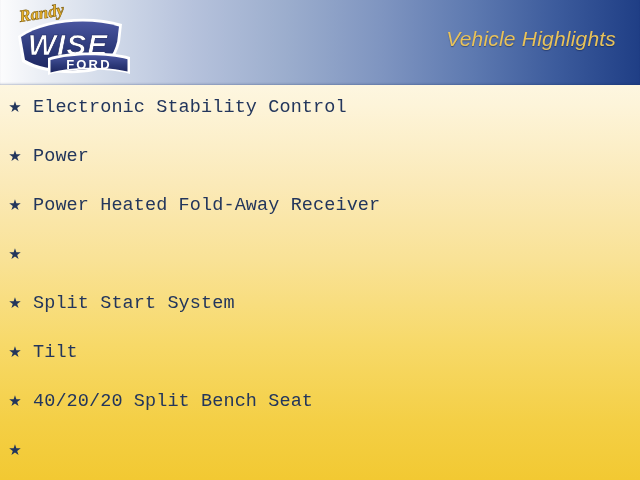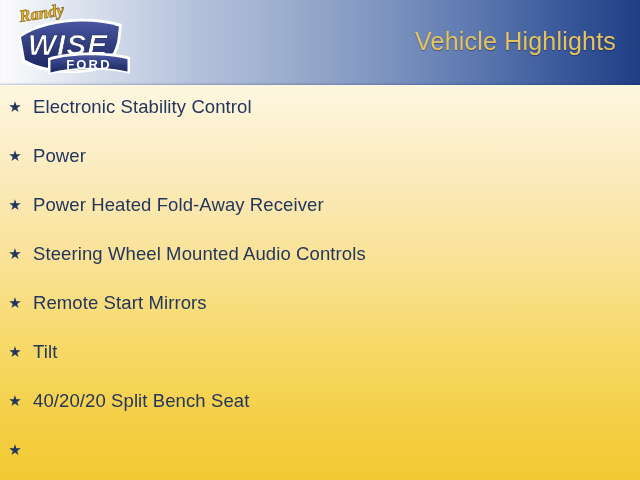--- a/index.html
+++ b/index.html
@@ -48,26 +48,27 @@
         #5d79b0 74%,
         #3c5b9c 87%,
         #1f3e85 100%);
     box-shadow: inset 0 -2px 3px -2px rgba(20,40,90,0.55);
   }
 
   .header-title {
     position: absolute;
     right: 24px;
     top: 27px;
-    font-size: 25px;
+    font-size: 21px;
     letter-spacing: 0.2px;
     color: #e8c25a;
     font-family: "Liberation Sans", sans-serif;
     text-shadow: 0 1px 1px rgba(10,25,60,0.45);
     white-space: nowrap;
+    font-style: italic;
   }
 
   
   .logo {
     position: absolute;
     left: 4px;
     top: 2px;
     width: 130px;
     height: 78px;
   }
@@ -101,21 +102,21 @@
     font-size: 15px;
     color: #23365c;
     text-align: center;
   }
   .hl-label {
     flex: 0 1 auto;
     font-size: 18.5px;
     color: #23365c;
     letter-spacing: 0.1px;
     white-space: nowrap;
-    font-family: Liberation Sans, sans-serif;
+    font-family: Liberation Mono, monospace;
   }
 </style>
 </head>
 <body>
 
 <div class="page">
 
   <div class="header">
 
     <div class="logo">
@@ -165,26 +166,25 @@
       <span class="hl-label">Power</span>
     </li>
 
     <li class="hl-item" style="top:105px">
       <span class="hl-star">★</span>
       <span class="hl-label">Power Heated Fold-Away Receiver</span>
     </li>
 
     <li class="hl-item" style="top:154px">
       <span class="hl-star">★</span>
-      <span class="hl-label">Steering Wheel Mounted Audio Controls</span>
     </li>
 
     <li class="hl-item" style="top:203px">
       <span class="hl-star">★</span>
-      <span class="hl-label">Remote Start Mirrors</span>
+      <span class="hl-label">Split Start System</span>
     </li>
 
     <li class="hl-item" style="top:252px">
       <span class="hl-star">★</span>
       <span class="hl-label">Tilt</span>
     </li>
 
     <li class="hl-item" style="top:301px">
       <span class="hl-star">★</span>
       <span class="hl-label">40/20/20 Split Bench Seat</span>

